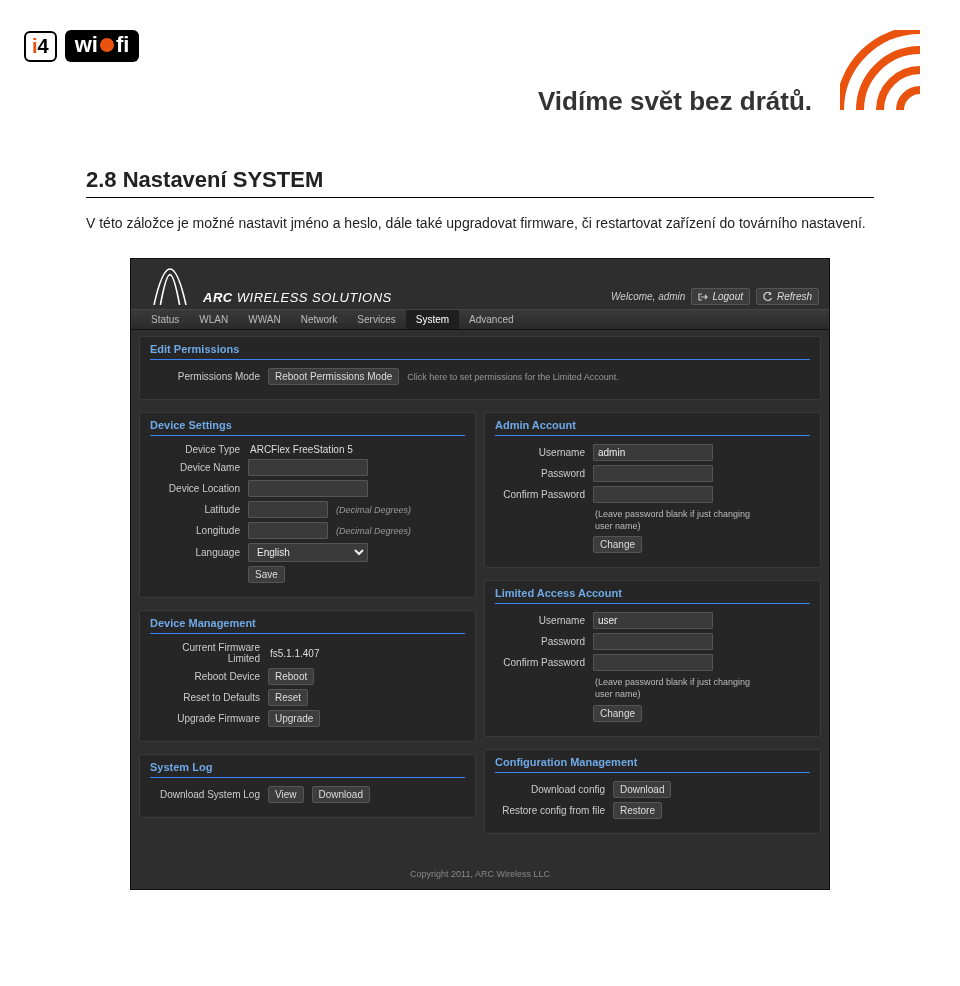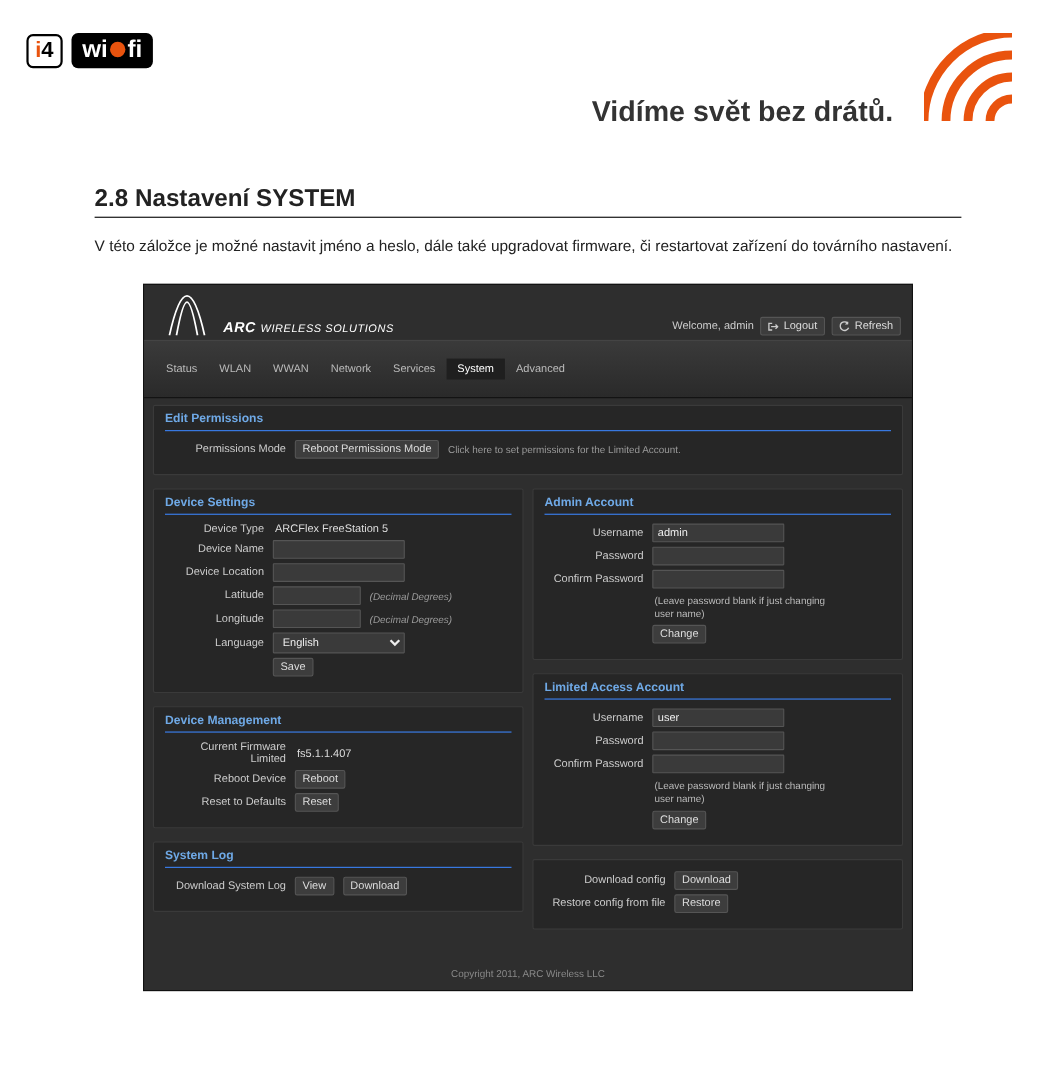--- a/index.html
+++ b/index.html
@@ -16,24 +16,24 @@
   .doc-body { padding: 10px 86px 40px 86px; }
   .doc-title { font-size:22px; font-weight:700; margin: 30px 0 4px; }
   .doc-hr { border:none; border-top:1px solid #000; margin-bottom:14px; }
   .doc-paragraph { font-size:14px; line-height:1.5; margin-bottom:24px;margin-top:15px; }
   
   .app { background:#2e2e2e; color:#ccc; font-family:Arial,Helvetica,sans-serif; font-size:10px; width:700px; margin:0 auto; padding:0 0 8px; border:1px solid #111; }
   .app-top { display:flex; align-items:flex-end; justify-content:space-between; padding:6px 10px 0 14px; }
   .app-logo { display:flex; align-items:flex-end; gap:8px; color:#fff; }
   .app-logo svg { width:50px; height:40px; }
   .app-logo-text { font-style:italic; font-weight:700; font-size:13px; letter-spacing:0.5px; }
-  .app-logo-text .sub { font-weight:400; font-size:10px; font-style:italic; }
-  .app-top-right { display:flex; align-items:center; gap:6px; font-size:10px; }
+  .app-logo-text .sub { font-weight:400; font-size:13px; font-style:italic; }
+  .app-top-right { display:flex; align-items:center; gap:6px; font-size:10px;font-style:italic; }
   .app-btn { background:#3d3d3d; border:1px solid #555; border-radius:2px; color:#ddd; padding:2px 6px; font-size:10px; display:inline-flex; align-items:center; gap:4px; cursor:pointer; }
-  .app-tabs { display:flex; gap:0; padding:16px 10px; background:linear-gradient(#3a3a3a,#2a2a2a); border-top:1px solid #444; border-bottom:1px solid #111; font-size:10px; margin-top:4px; }
+  .app-tabs { display:flex; gap:0; padding:0 10px; background:linear-gradient(#3a3a3a,#2a2a2a); border-top:1px solid #444; border-bottom:1px solid #111; font-size:10px; margin-top:4px; }
   .app-tab { padding:4px 10px; color:#bbb; cursor:pointer; }
   .app-tab.active { background:#1f1f1f; color:#fff; }
   .panel { background:#262626; margin:6px 8px; border:1px solid #3a3a3a; border-radius:2px; padding:6px 10px 10px; }
   .panel-title { color:#6fa9e6; font-size:11px; font-weight:700; border-bottom:1px solid #3b82f6; padding-bottom:4px; margin-bottom:8px; }
   .row { display:flex; align-items:center; gap:8px; margin:4px 0; }
   .field-label { text-align:right; width:110px; color:#ccc; font-size:10px; }
   .field-label.sm { width:90px; }
   .app input[type=text], .app input[type=password], .app select {
     background:#3a3a3a; border:1px solid #555; color:#eee; font-size:10px; padding:2px 4px;
     border-radius:1px; width:120px;
@@ -172,20 +172,24 @@
             <span class="readonly-val">fs5.1.1.407</span>
           </div>
           <div class="row">
             <div class="field-label">Reboot Device</div>
             <span class="app-btn">Reboot</span>
           </div>
           <div class="row">
             <div class="field-label">Reset to Defaults</div>
             <span class="app-btn">Reset</span>
           </div>
+          <div class="row">
+            <div class="field-label">Upgrade Firmware</div>
+            <span class="app-btn">Upgrade</span>
+          </div>
         </div>
 
         <div class="panel" style="margin-left:0;margin-right:0;">
           <div class="panel-title">System Log</div>
           <div class="row">
             <div class="field-label">Download System Log</div>
             <span class="app-btn">View</span>
             <span class="app-btn">Download</span>
           </div>
         </div>
@@ -230,20 +234,21 @@
             <input type="password" style="">
           </div>
           <div class="note">(Leave password blank if just changing user name)</div>
           <div class="row">
             <div class="field-label sm"></div>
             <span class="app-btn">Change</span>
           </div>
         </div>
 
         <div class="panel" style="margin-left:0;margin-right:0;">
+          <div class="panel-title">Configuration Management</div>
           <div class="row">
             <div class="field-label">Download config</div>
             <span class="app-btn">Download</span>
           </div>
           <div class="row">
             <div class="field-label">Restore config from file</div>
             <span class="app-btn">Restore</span>
           </div>
         </div>
 

